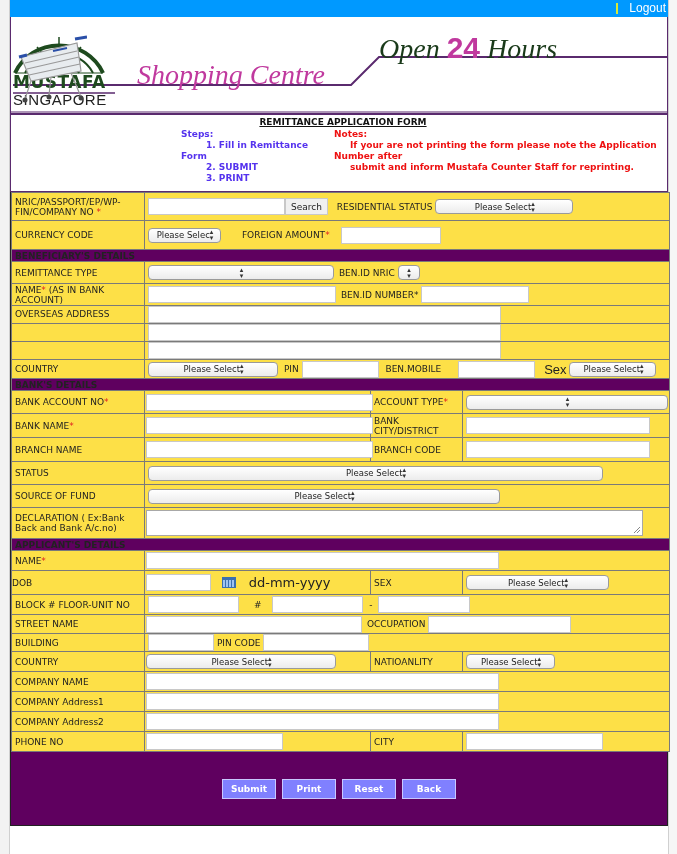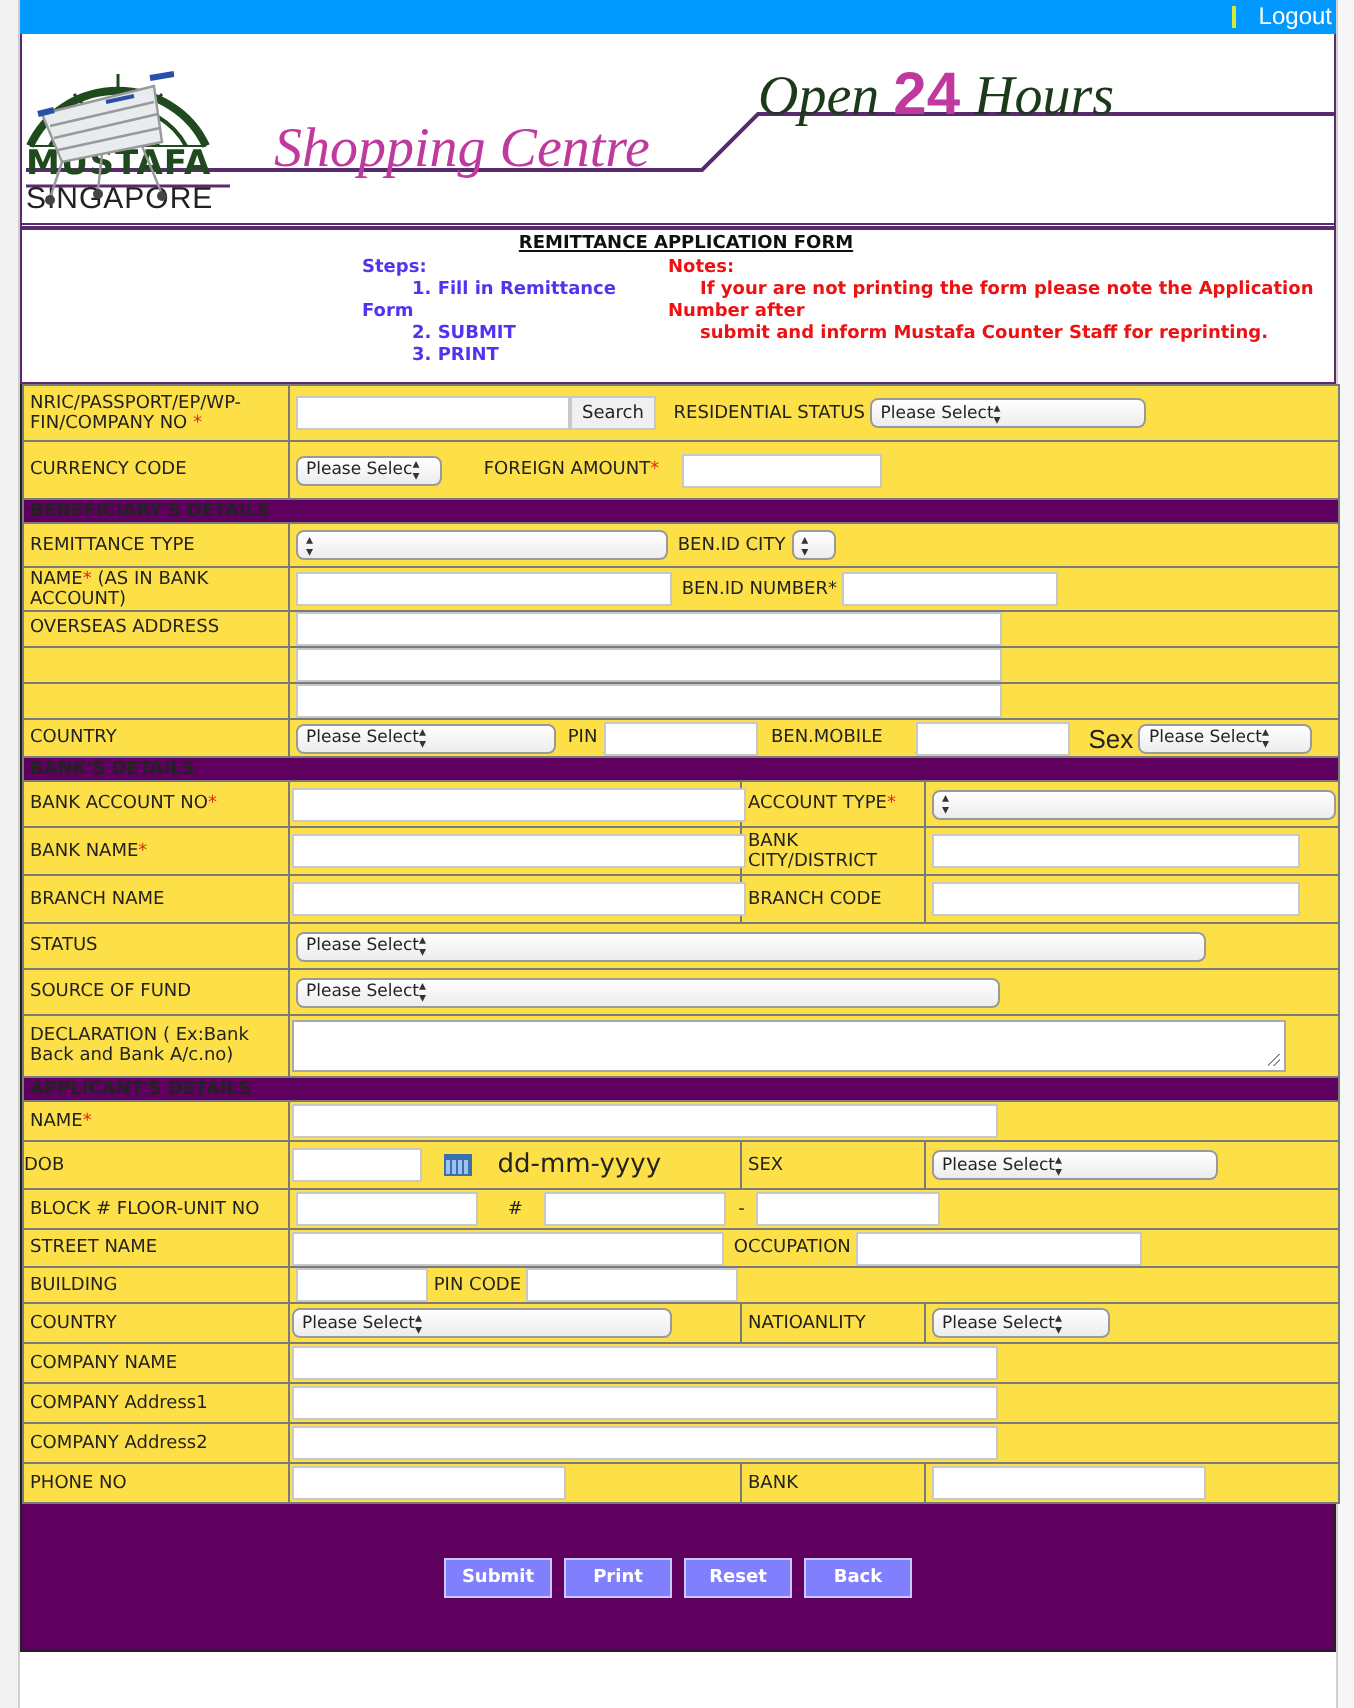--- a/index.html
+++ b/index.html
@@ -42,21 +42,21 @@
 
   table.form { width: 658px; border-collapse: collapse; table-layout: fixed; background:#fde047;padding-left:10px; }
   table.form td { border: 1px solid #7a7a7a; padding: 0 3px; vertical-align: middle; font-size: 9px; color: #222; }
   table.form td.lbl { width: 133px; }
   .outer { border-left: 1px solid #222; border-right: 1px solid #222; }
   .sec { background: #5f005f; color: #fff; font-weight: bold; font-size: 9px; height: 12px; padding: 0 3px !important; border-color: #7a7a7a; }
   .req { color: #e02020; }
   .in { height: 17px; border: 1px solid #c8c8c8; background: #fff; display: inline-block; vertical-align: middle; }
   .sel {
     height: 15px; border: 1px solid #9a9a9a; border-radius: 4px; background: linear-gradient(#fff,#ececec);
-    display: inline-flex; align-items: center; justify-content: flex-start; padding: 0 3px 0 4px;
+    display: inline-flex; align-items: center; justify-content: center; padding: 0 3px 0 4px;
     font-size: 8.5px; color: #222; vertical-align: middle; white-space: nowrap; overflow: hidden;
   }
   .sel .arr { font-size: 7px; line-height: 6px; display: inline-block; text-align: center; color: #333; }
   .btn-search { height: 17px; border: 1px solid #c8c8c8; background: #f0f0f0; display: inline-flex; align-items: center; padding: 0 5px; font-size: 9px; vertical-align: middle; }
   .ta { height: 26px; border: 1px solid #a8a8a8; background:#fff; display: inline-block; vertical-align: middle; position: relative; }
   .ta::after { content: ""; position: absolute; right: 2px; bottom: 2px; width: 6px; height: 6px; background: linear-gradient(135deg, transparent 45%, #888 46%, #888 52%, transparent 53%, transparent 70%, #888 71%, #888 77%, transparent 78%); }
   .inl { display: inline-block; vertical-align: middle; }
   .footer { background: #5f005f; height: 74px; display: flex; justify-content: center; align-items: center; gap: 6px; border: 1px solid #222; border-top: none; }
   .fbtn { width: 54px; height: 20px; background: #8080ff; border: 1px solid #c8c8ff; color: #fff; font-weight: bold; font-size: 9px; display: flex; align-items: center; justify-content: center; font-family: "DejaVu Sans", sans-serif; }
   .cal-icon { display:inline-block; width: 14px; height: 11px; background: #3a6fb0; vertical-align: middle; position: relative; }
@@ -164,21 +164,21 @@
     <tr>
             <td colspan="4" class="sec">BENEFICIARY'S DETAILS</td>
           </tr>
     <tr style="height:22px">
       <td class="lbl">REMITTANCE TYPE</td>
       <td colspan="3">
         <span class="sel" style="width:186px">
                 <span></span>
                 <span class="arr">▴<br>▾</span>
               </span>
-        <span class="inl" style="margin-left:2px">BEN.ID CITY</span>
+        <span class="inl" style="margin-left:2px">BEN.ID NRIC</span>
         <span class="sel" style="width:22px">
                 <span></span>
                 <span class="arr">▴<br>▾</span>
               </span>
       </td>
     </tr>
     <tr style="height:22px">
       <td class="lbl" style="line-height:10px"><span>NAME</span><span class="req">*</span><span> (AS IN BANK ACCOUNT)</span></td>
       <td colspan="3">
         <span class="in" style="width:188px"></span>
@@ -324,21 +324,21 @@
       <td class="lbl">COMPANY Address1</td>
       <td colspan="3"><span class="in" style="width:353px;margin-left:-2px"></span></td>
     </tr>
     <tr style="height:20px">
       <td class="lbl">COMPANY Address2</td>
       <td colspan="3"><span class="in" style="width:353px;margin-left:-2px"></span></td>
     </tr>
     <tr style="height:20px">
       <td class="lbl">PHONE NO</td>
       <td><span class="in" style="width:137px;margin-left:-2px"></span></td>
-      <td>BANK</td>
+      <td>CITY</td>
       <td><span class="in" style="width:137px"></span></td>
     </tr>
   </tbody>
       </table>
   </div>
 
   <div class="footer">
     <div class="fbtn">Submit</div>
     <div class="fbtn">Print</div>
     <div class="fbtn">Reset</div>

